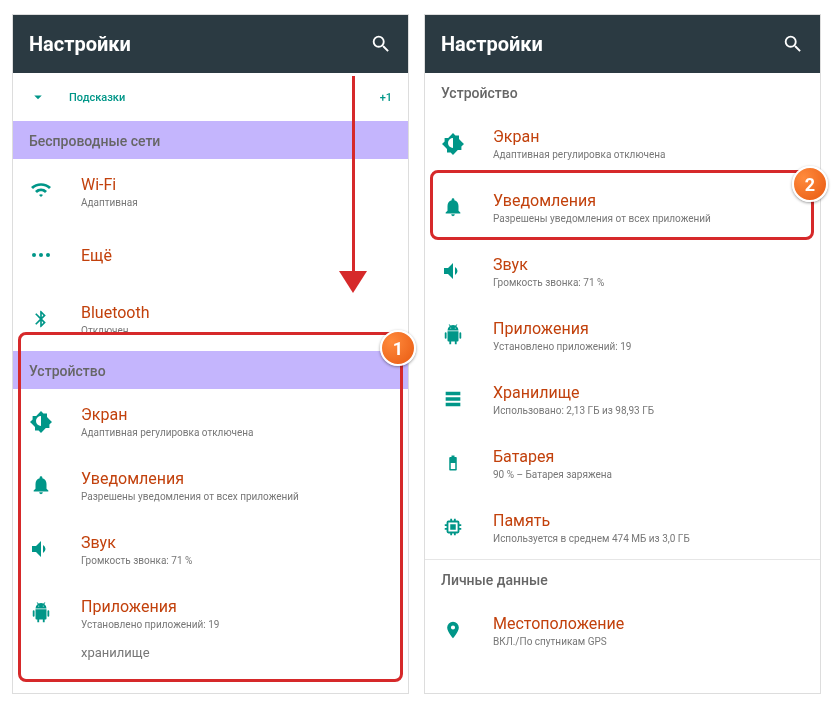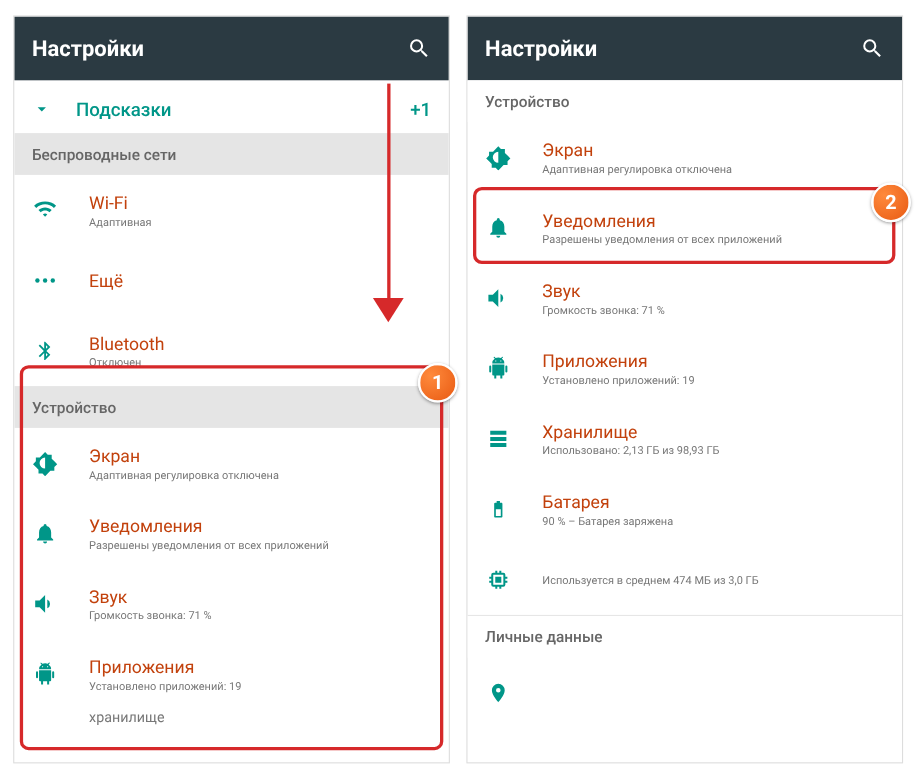--- a/index.html
+++ b/index.html
@@ -27,30 +27,31 @@
     display: flex;
     align-items: center;
     justify-content: space-between;
     padding: 0 16px;
     color: #fff;
   }
   .appbar-title { font-size: 20px; font-weight: 700; }
   .appbar-search { width: 22px; height: 22px; fill: #fff; }
   .hints {
     display: flex;
+    align-items: center;
     height: 48px;
-    padding: 17px 16px;
+    padding: 4px 16px;
     color: #009688;
-    font-size: 17px;
+    font-size: 11px;
     font-weight: 500;
   }
   .hints .chev { width: 18px; height: 18px; fill: #009688; margin-right: 22px; }
   .hints .plus { margin-left: auto; color: #009688; }
   .section-header {
-    background: #e5e5e5;
+    background: #c4b5fd;
     padding: 12px 16px 10px;
     font-size: 14px;
     color: #666;
     font-weight: 500;
   }
   .section-header.plain { background: #fff; }
   .sep { height: 1px; background: #e6e6e6; }
   .row {
     display: flex;
     align-items: center;
@@ -318,33 +319,38 @@
     </div>
   </div>
 
   <div class="row">
     <span class="icon">
       <svg width="22" height="22" viewBox="0 0 24 24">
           <path d="M15 9H9v6h6V9zm6 2V9h-2V7a2 2 0 00-2-2h-2V3h-2v2h-2V3H9v2H7a2 2 0 00-2 2v2H3v2h2v2H3v2h2v2a2 2 0 002 2h2v2h2v-2h2v2h2v-2h2a2 2 0 002-2v-2h2v-2h-2v-2h2zm-4 6H7V7h10v10z"></path>
         </svg>
     </span>
     <div class="txt">
+      <div class="title">Память</div>
       <div class="sub">Используется в среднем 474 МБ из 3,0 ГБ</div>
     </div>
   </div>
 
   <div class="sep"></div>
   <div class="section-header plain">Личные данные</div>
 
   <div class="row">
     <span class="icon">
       <svg width="20" height="24" viewBox="0 0 24 24">
           <path d="M12 2a7 7 0 00-7 7c0 5.25 7 13 7 13s7-7.75 7-13a7 7 0 00-7-7zm0 9.5A2.5 2.5 0 1114.5 9 2.5 2.5 0 0112 11.5z"></path>
         </svg>
     </span>
+    <div class="txt">
+      <div class="title">Местоположение</div>
+      <div class="sub">ВКЛ./По спутникам GPS</div>
+    </div>
   </div>
 </div>
 
 <div class="arrow">
   <div class="arrow-line"></div>
   <div class="arrow-head"></div>
 </div>
 
 <div class="highlight-box" style="left:18px; top:332px; width:385px; height:350px;"></div>
 <div class="badge" style="left:380px; top:330px;">1</div>

